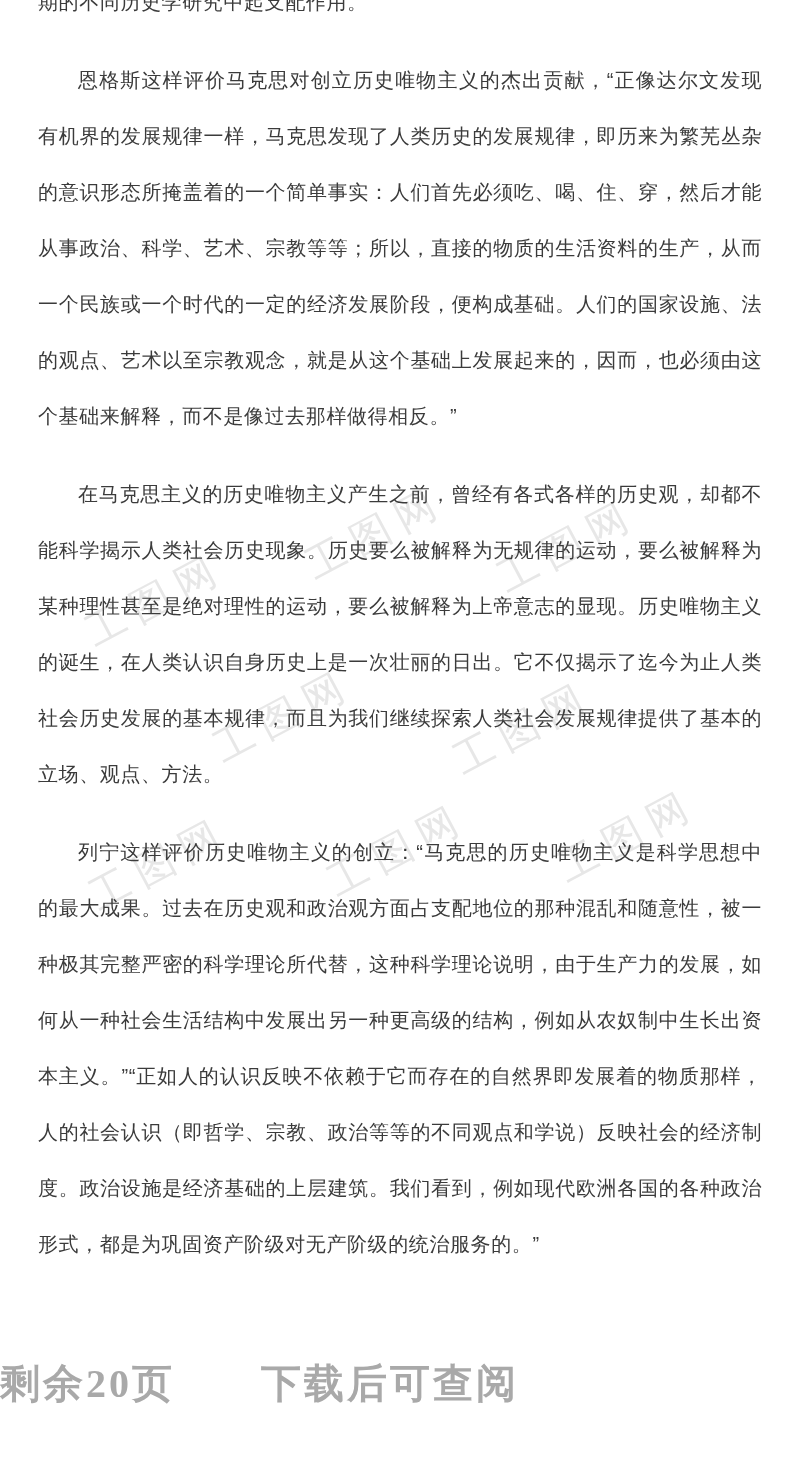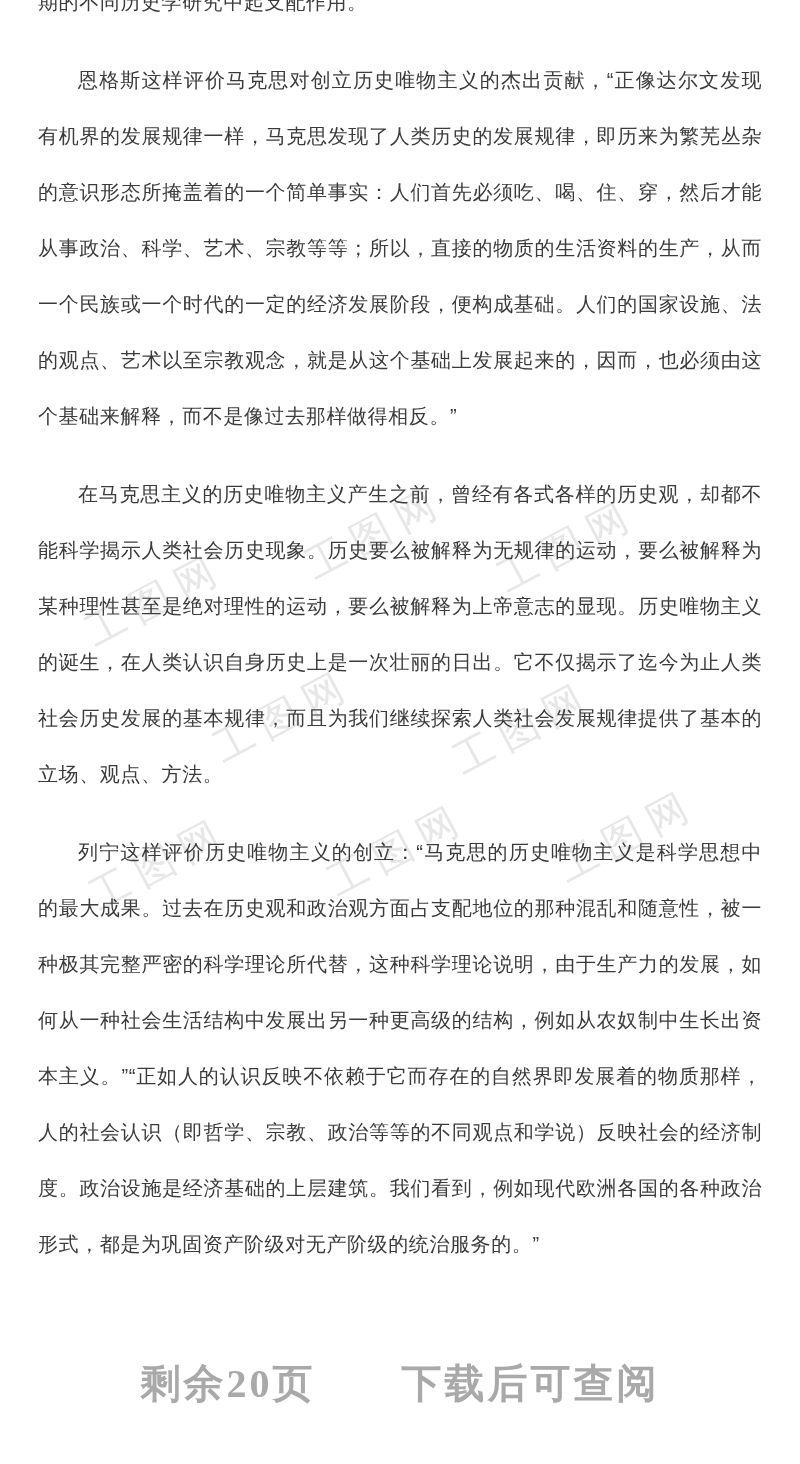--- a/index.html
+++ b/index.html
@@ -57,21 +57,20 @@
   .wm4 { left: 208px; top: 688px; }
   .wm5 { left: 448px; top: 700px; }
   .wm6 { left: 84px;  top: 836px; }
   .wm7 { left: 322px; top: 822px; }
   .wm8 { left: 552px; top: 808px; }
 
   .footer-notice {
     position: relative;
     z-index: 2;
     margin-top: 84px;
-    text-align: center;
     font-family: "Liberation Serif", "DejaVu Serif", serif;
     font-weight: bold;
     font-size: 40px;
     letter-spacing: 3px;
     color: #a9a9a9;
   }
 </style>
 </head>
 <body>
 

